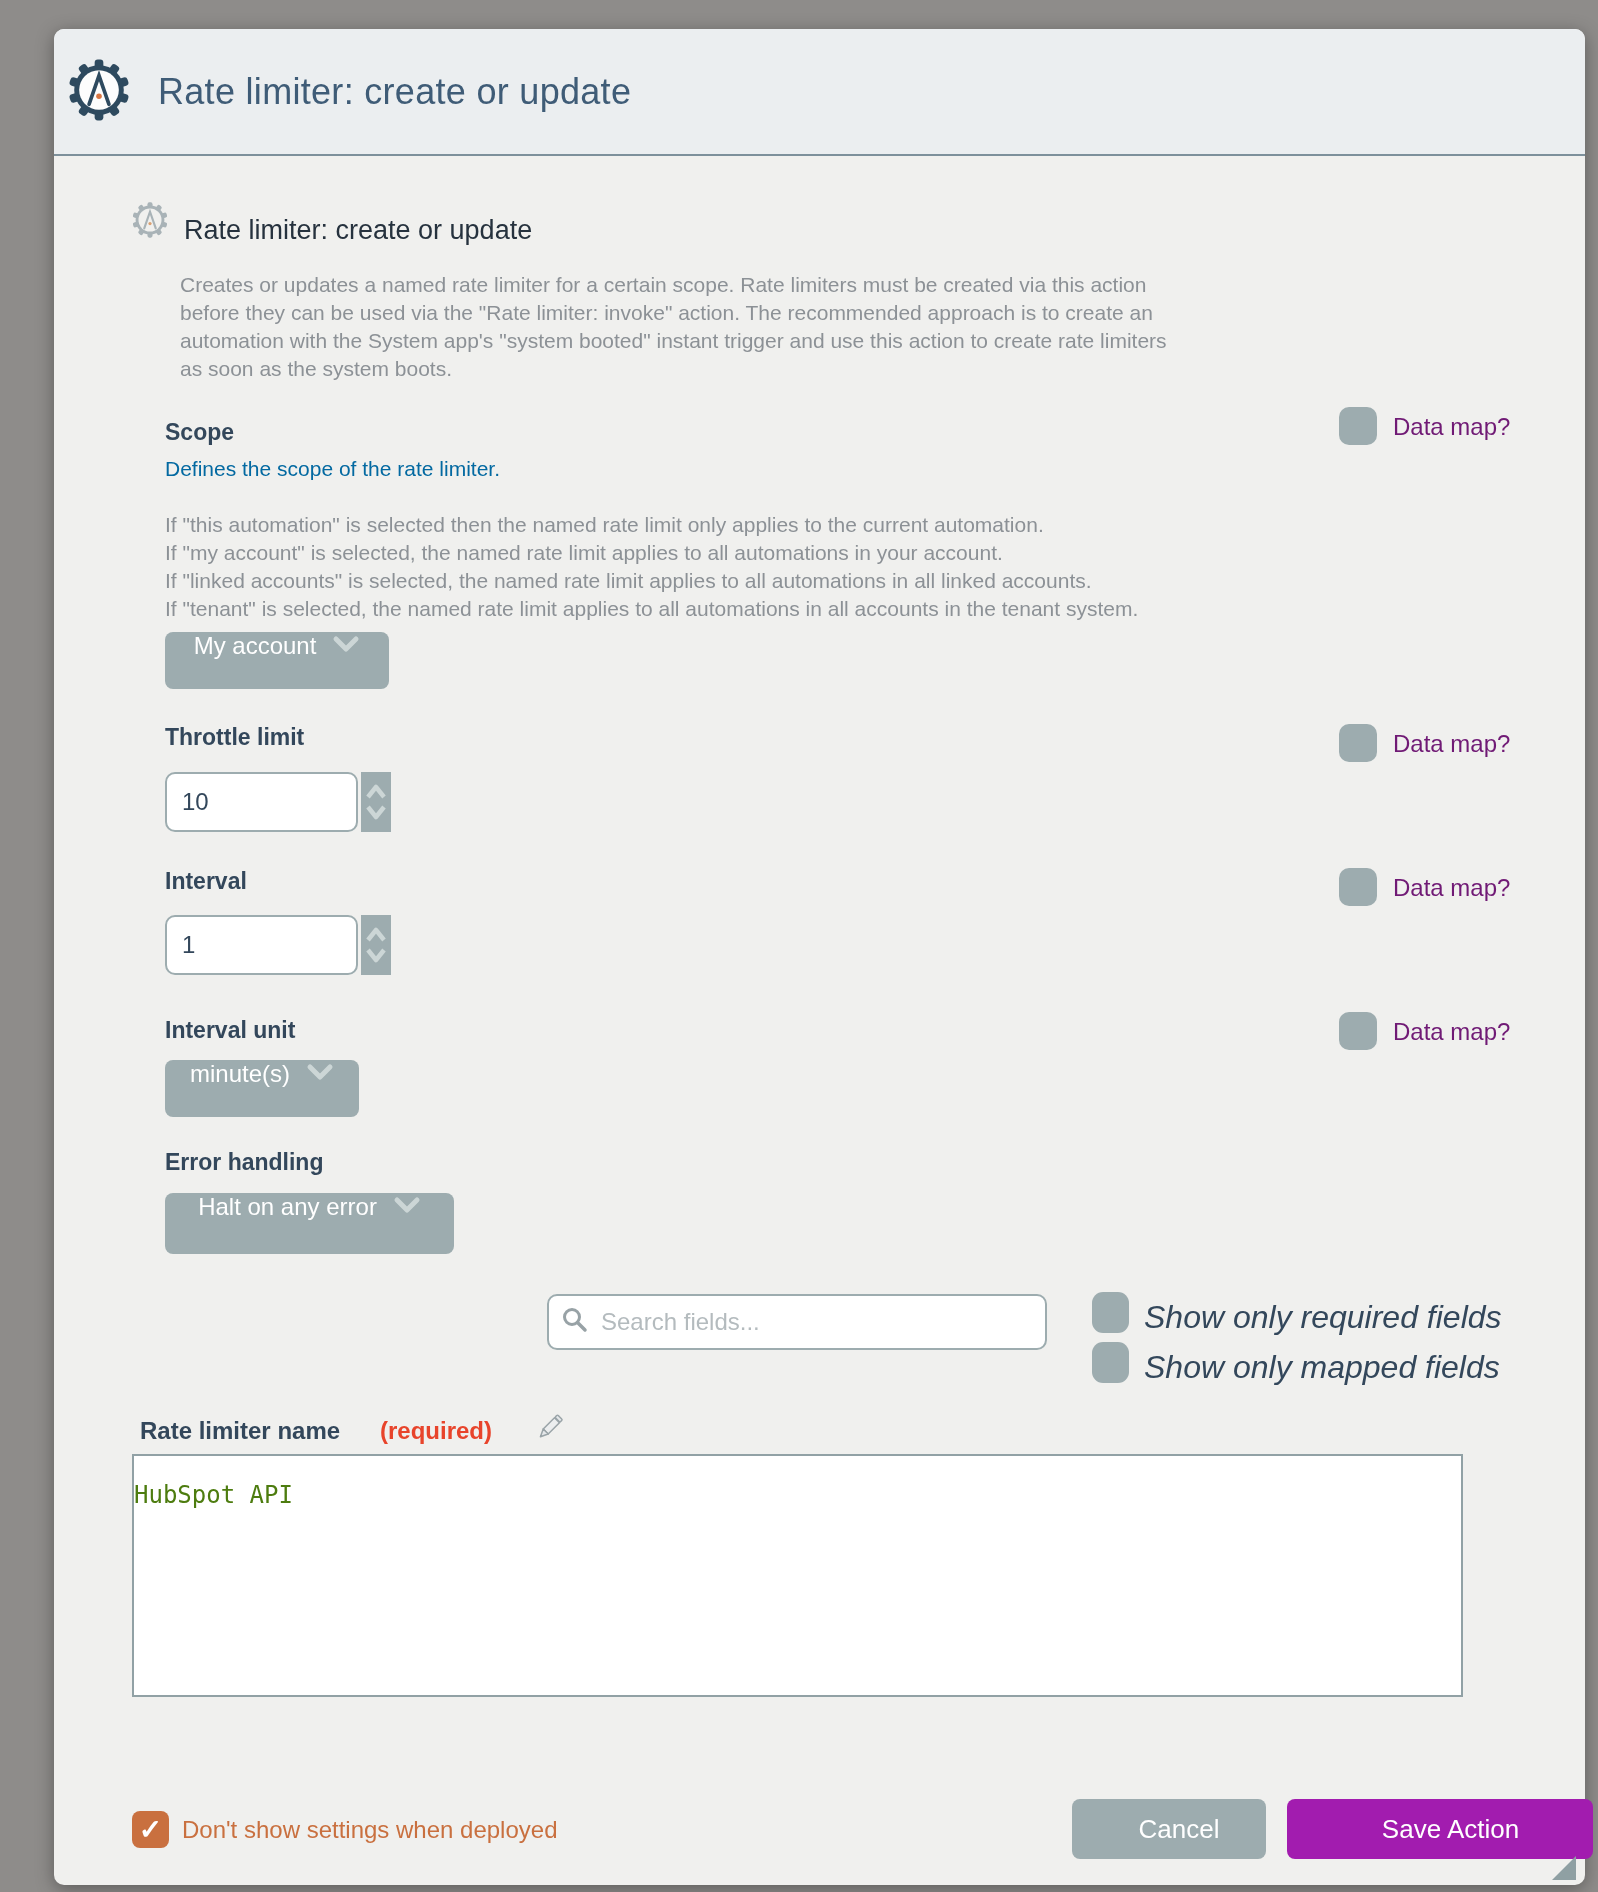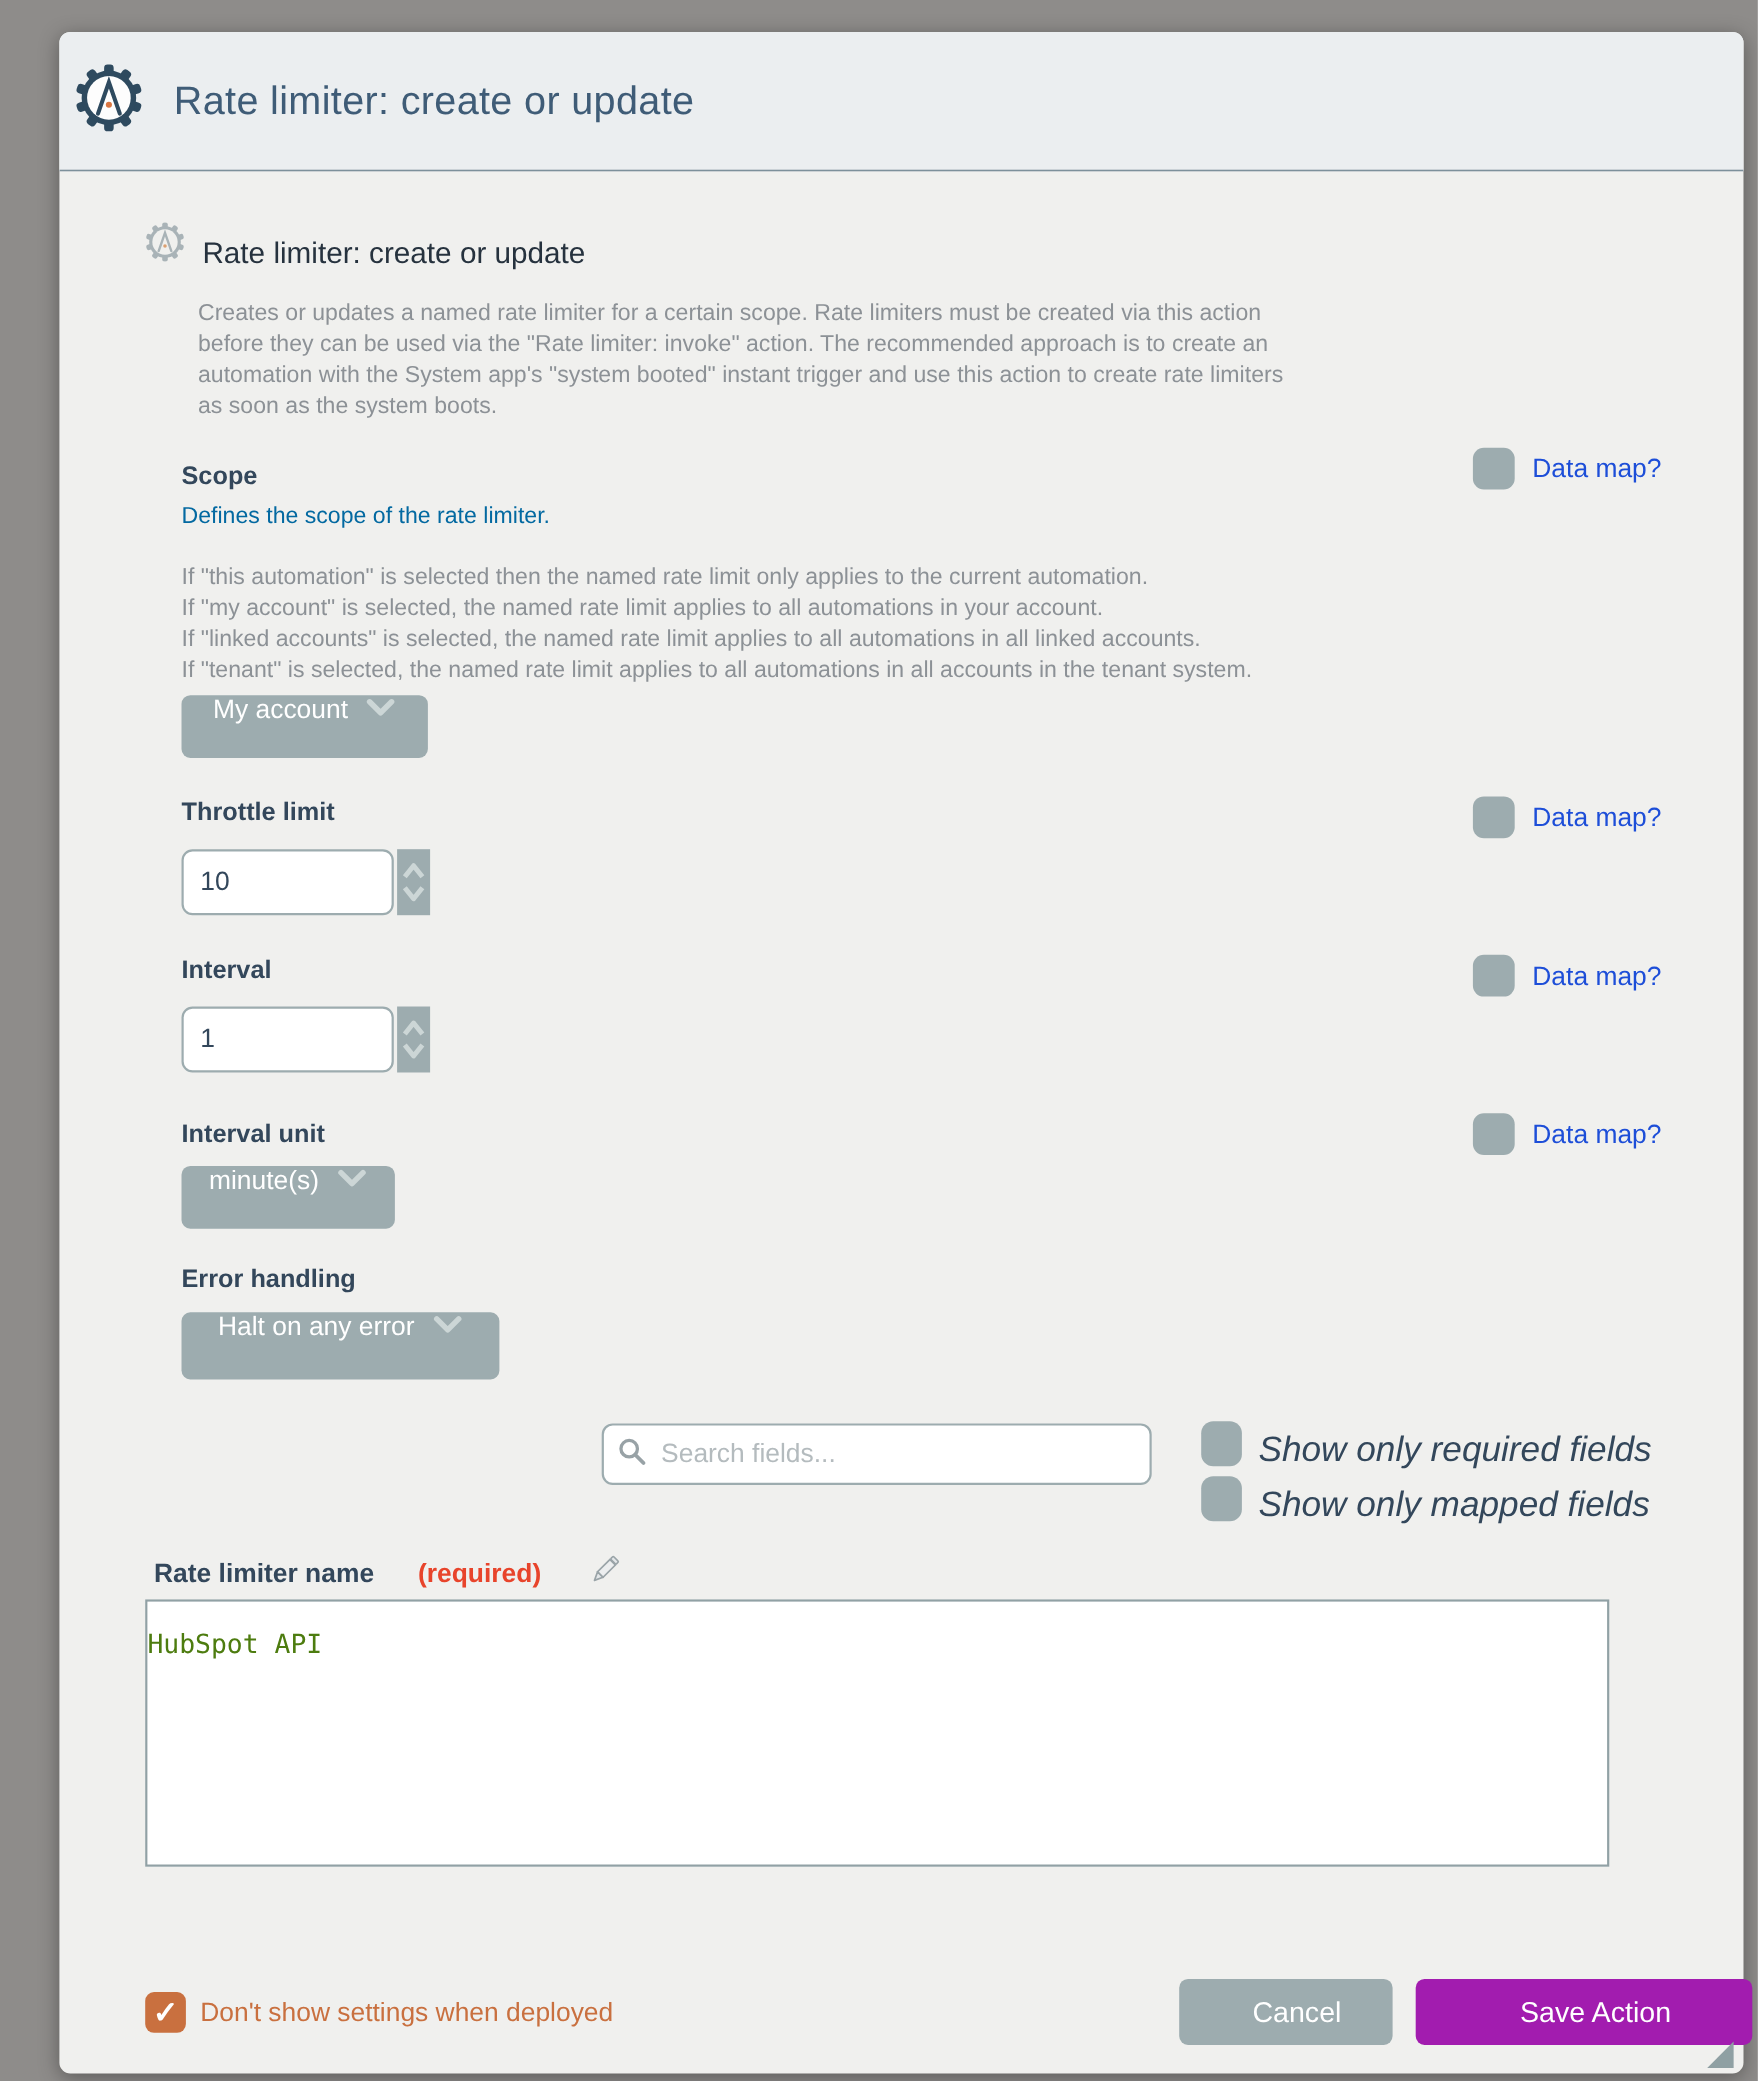--- a/index.html
+++ b/index.html
@@ -34,21 +34,21 @@
   .desc-line{font-size:21px;color:#8c9196;line-height:28px;white-space:nowrap;}
 
   .field-label{font-size:23px;font-weight:bold;color:#33475b;}
   .help-text{font-size:21px;color:#0369a1;}
   .note-line{font-size:21px;color:#8c9196;line-height:28px;white-space:nowrap;}
 
   .datamap-box{
     position:absolute;width:38px;height:38px;border-radius:10px;background:#9dacaf;
   }
   .datamap-label{
-    position:absolute;font-size:24px;color:#1d4ed8;
+    position:absolute;font-size:24px;color:#701a75;
   }
 
   .dropdown{
     position:absolute;height:57px;background:#9dacaf;border-radius:8px;
     display:flex;align-items:flex-start;justify-content:center;gap:16px;
     color:#ffffff;font-size:24px;box-sizing:border-box;padding:0 20px;
     cursor:pointer;
   }
   .dropdown svg{flex:0 0 auto;}
 

